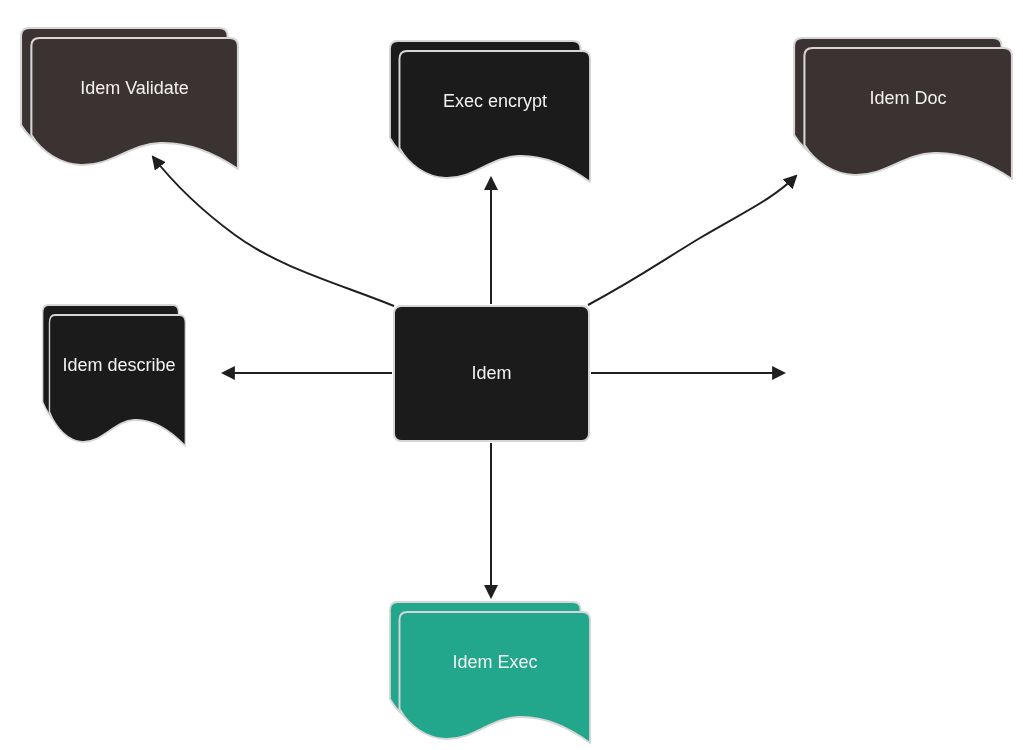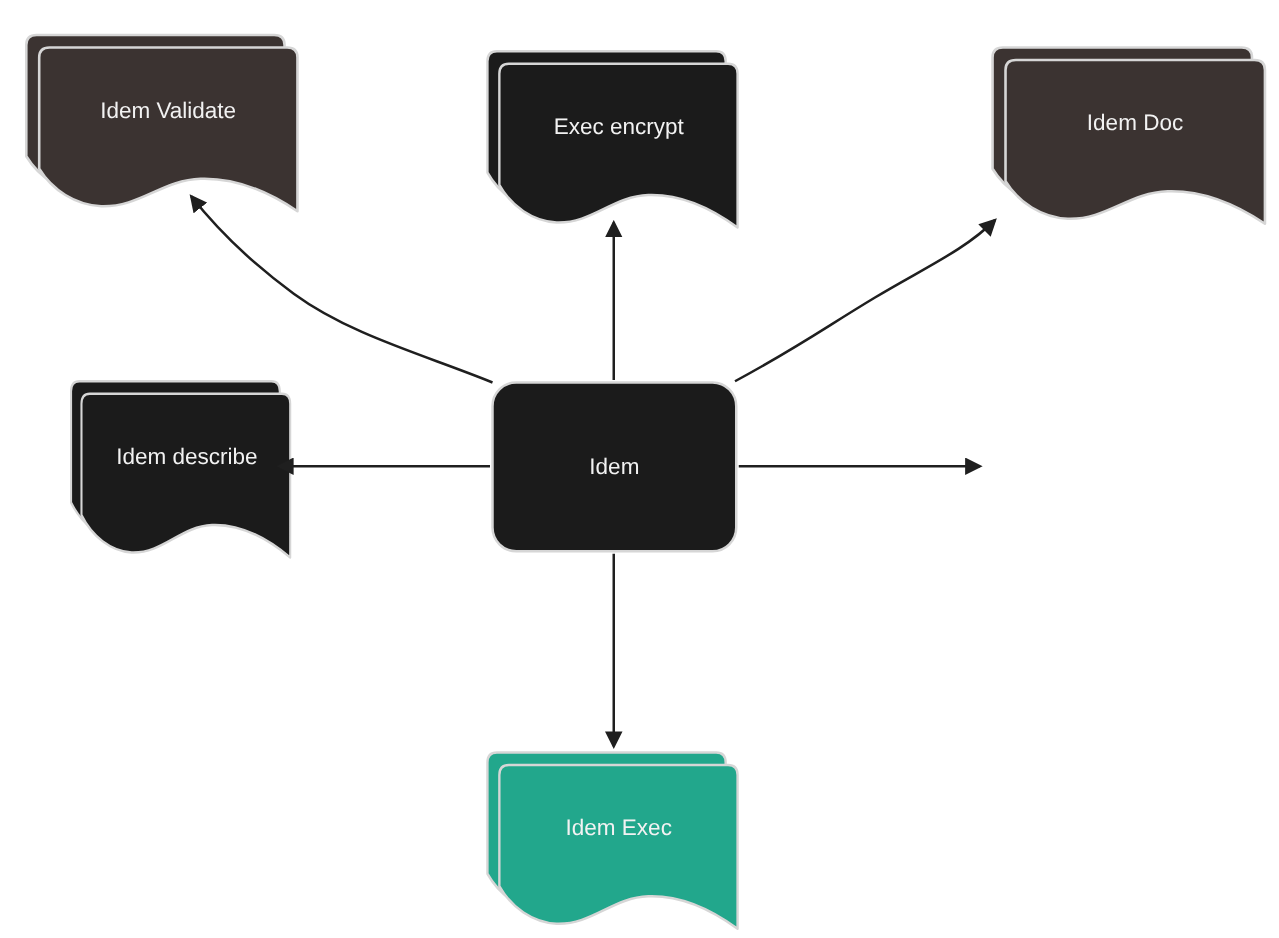--- a/index.html
+++ b/index.html
@@ -34,21 +34,21 @@
     pointer-events: none;
   }
   
   .center-node {
     position: absolute;
     left: 393px; top: 305px;
     width: 197px; height: 137px;
     box-sizing: border-box;
     background: var(--node-fill, #1b1b1b);
     border: 2px solid var(--outline-color, #d6d6d6);
-    border-radius: 20px;
+    border-radius: 8px;
     display: flex; align-items: center; justify-content: center;
     font-size: 18px;
     color: var(--text-color, #f2f2f2);
   }
   
   .edges {
     position: absolute; left: 0; top: 0;
     width: 1023px; height: 750px;
     pointer-events: none;
   }
@@ -93,21 +93,21 @@
   </div>
 
   <div class="doc-node" style="left: 761px; top: 37px; width: 220px; height: 145px; margin-left: 32px; --doc-fill: #3b3331;">
     <svg viewBox="0 0 212 145" preserveAspectRatio="none">
       <use href="#docshape" class="docpath" transform="translate(1,1)"></use>
       <use href="#docshape" class="docpath" transform="translate(11,11)"></use>
     </svg>
     <div class="doc-label">Idem Doc</div>
   </div>
 
-  <div class="doc-node" style="left: 56px; top: 304px; width: 177px; height: 145px; --doc-fill: #1b1b1b;">
+  <div class="doc-node" style="left: 42px; top: 304px; width: 144px; height: 145px; --doc-fill: #1b1b1b;">
     <svg viewBox="0 0 212 145" preserveAspectRatio="none">
       <use href="#docshape" class="docpath" transform="translate(1,1)"></use>
       <use href="#docshape" class="docpath" transform="translate(11,11)"></use>
     </svg>
     <div class="doc-label">Idem describe</div>
   </div>
 
 
   <div class="doc-node" style="left: 389px; top: 601px; width: 202px; height: 145px; --doc-fill: #22a78c;">
     <svg viewBox="0 0 212 145" preserveAspectRatio="none">

